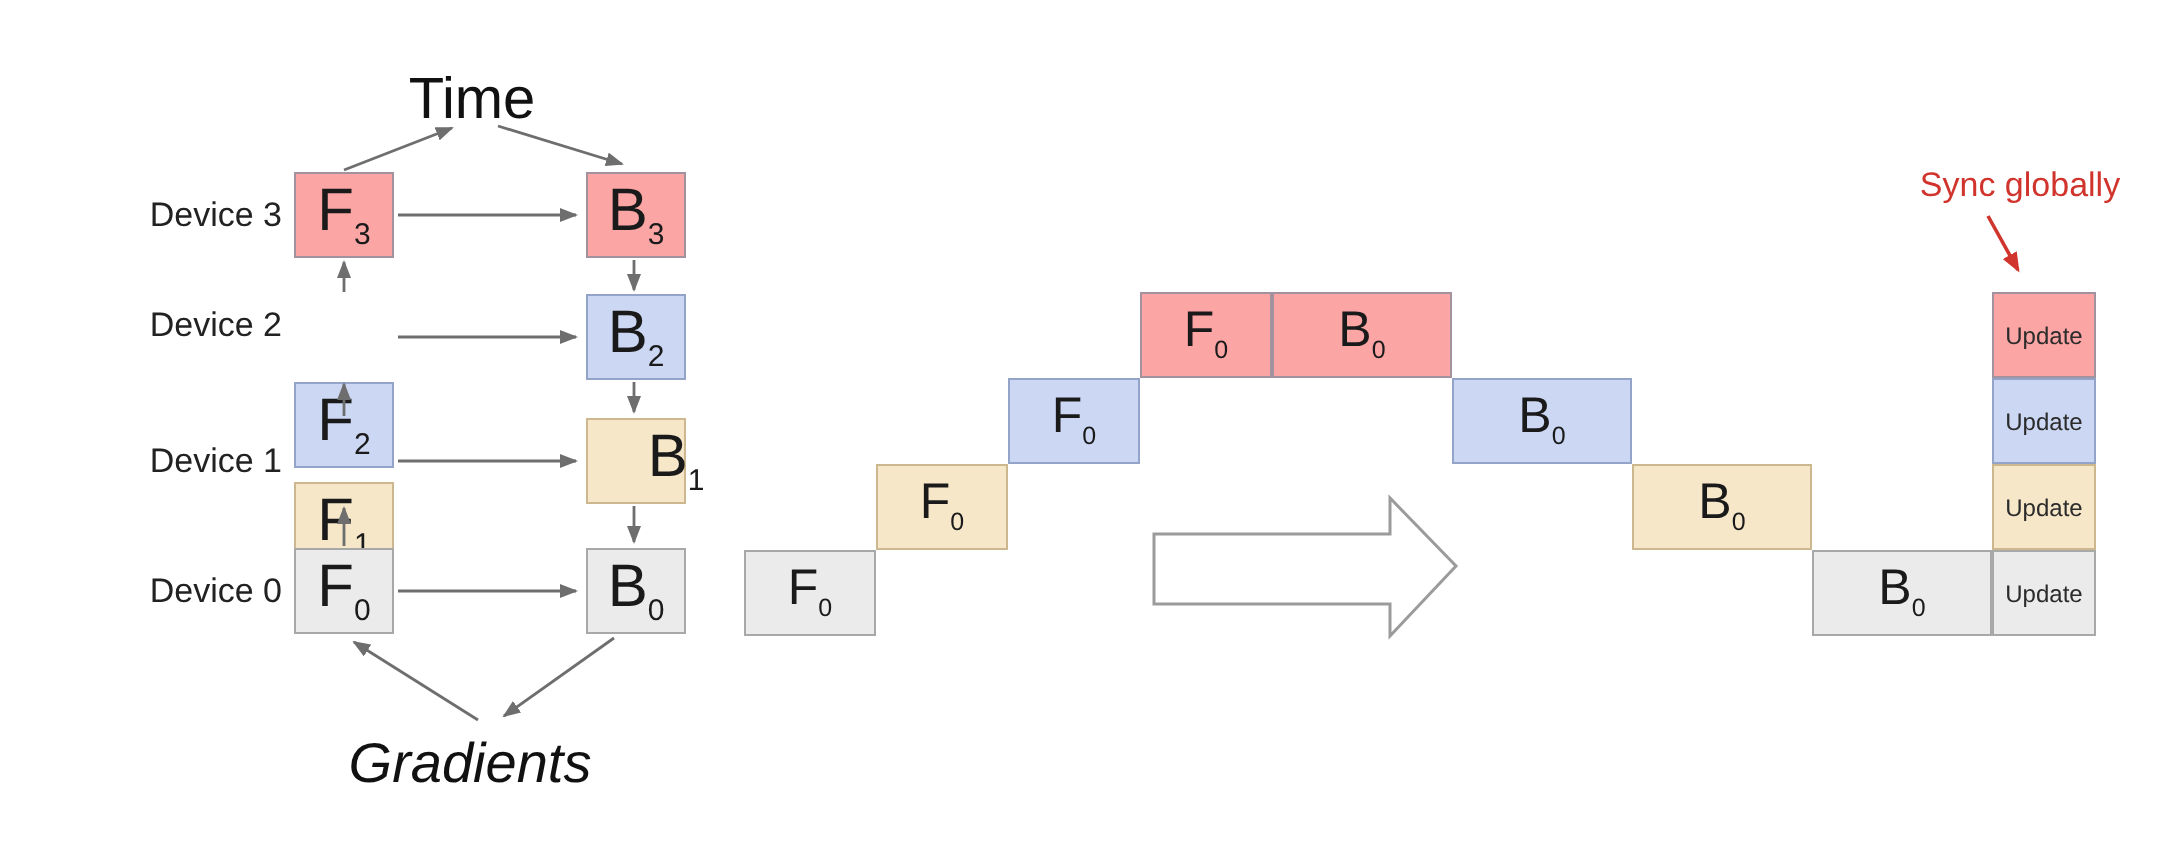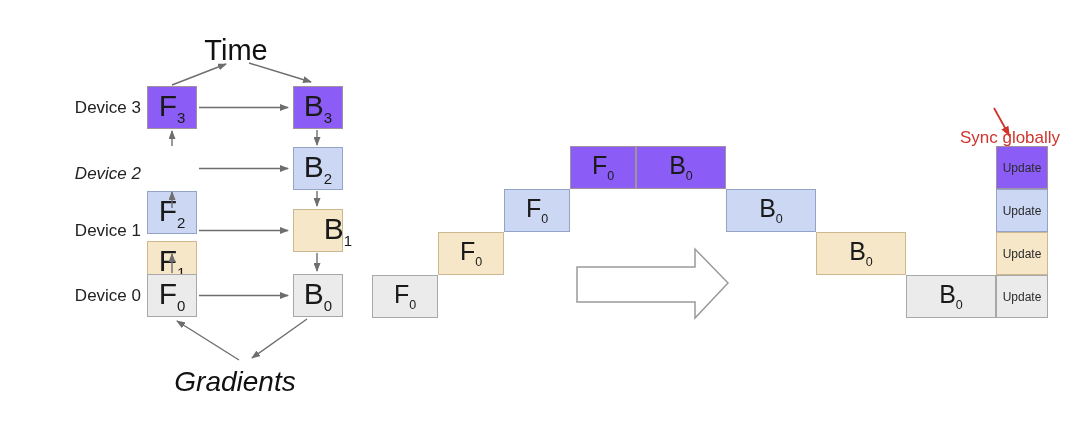--- a/index.html
+++ b/index.html
@@ -6,21 +6,21 @@
   #stage{
     position:relative;width:1080px;height:421px;background:#ffffff;overflow:hidden;
     font-family:"Liberation Sans", sans-serif;color:#1a1a1a;
   }
   .abs{position:absolute;}
   
   .box{
     position:absolute;box-sizing:border-box;border:1.5px solid #9b9b9b;
     display:flex;align-items:center;justify-content:center;
   }
-  .pink{background:#8b5cf6;border-color:#a2929e;}
+  .pink{background:#fca5a5;border-color:#a2929e;}
   .blue{background:#cbd7f3;border-color:#93a4c8;}
   .tan {background:#f6e7c9;border-color:#cdb78f;}
   .gray{background:#ebebeb;border-color:#a8a8a8;}
   .fb-left{font-size:30px;line-height:1;}
   .fb-right{font-size:25px;line-height:1;}
   .fb-left sub,.fb-right sub{font-size:0.5em;line-height:1;}
   .update-box{font-size:12px;color:#2b2b2b;}
   
   .device-label{font-size:17px;color:#222;line-height:43px;text-align:right;}
   .big-label{font-size:29px;color:#111;line-height:1;text-align:center;}
@@ -36,21 +36,21 @@
   <div class="abs big-label" style="left:186px;top:36px;width:100px;">Time</div>
 
   <div class="abs device-label" style="left:46px;top:86px;width:95px;">Device 3</div>
   <div class="box pink" style="left:147px;top:86px;width:50px;height:43px;">
     <span class="fb-left"><span>F</span><sub>3</sub></span>
   </div>
   <div class="box pink" style="left:293px;top:86px;width:50px;height:43px;">
     <span class="fb-left"><span>B</span><sub>3</sub></span>
   </div>
 
-  <div class="abs device-label" style="left:46px;top:152px;width:95px;font-style:italic;">Device 2</div>
+  <div class="abs device-label" style="left:46px;top:141px;width:95px;">Device 2</div>
   <div class="box blue" style="left:147px;top:147px;width:50px;height:43px;margin-top:44px;">
     <span class="fb-left"><span>F</span><sub>2</sub></span>
   </div>
   <div class="box blue" style="left:293px;top:147px;width:50px;height:43px;">
     <span class="fb-left"><span>B</span><sub>2</sub></span>
   </div>
 
   <div class="abs device-label" style="left:46px;top:209px;width:95px;">Device 1</div>
   <div class="box tan" style="left:147px;top:209px;width:50px;height:43px;margin-top:32px;">
     <span class="fb-left"><span>F</span><sub>1</sub></span>
@@ -93,21 +93,21 @@
   </div>
   <div class="box gray" style="left:906px;top:275px;width:90px;height:43px;">
     <span class="fb-right"><span>B</span><sub>0</sub></span>
   </div>
 
   <div class="box pink update-box" style="left:996px;top:146px;width:52px;height:43px;">Update</div>
   <div class="box blue update-box" style="left:996px;top:189px;width:52px;height:43px;">Update</div>
   <div class="box tan update-box" style="left:996px;top:232px;width:52px;height:43px;">Update</div>
   <div class="box gray update-box" style="left:996px;top:275px;width:52px;height:43px;">Update</div>
 
-  <div class="abs sync-label" style="left:952px;top:84px;width:116px;margin-top:45px;">Sync globally</div>
+  <div class="abs sync-label" style="left:952px;top:84px;width:116px;">Sync globally</div>
 
   <div class="abs time-label" style="left:577px;top:266px;width:118px;height:36px;">Time</div>
 
   <svg class="overlay" width="1080" height="421" viewBox="0 0 1080 421">
     <defs>
       <marker id="mgray" markerWidth="9" markerHeight="7" refX="8" refY="3.5" orient="auto" markerUnits="userSpaceOnUse">
         <path d="M0,0 L9,3.5 L0,7 Z" fill="#6e6e6e"></path>
       </marker>
       <marker id="mred" markerWidth="10" markerHeight="8" refX="8.5" refY="4" orient="auto" markerUnits="userSpaceOnUse">
         <path d="M0,0 L10,4 L0,8 Z" fill="#d0342c"></path>

